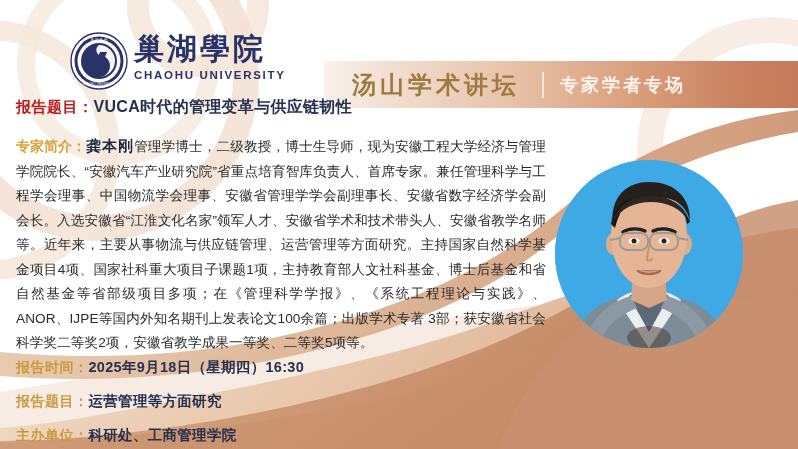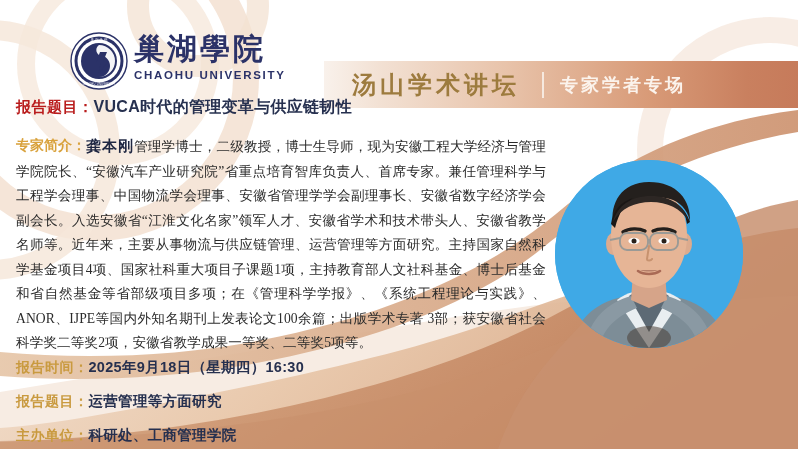--- a/index.html
+++ b/index.html
@@ -92,21 +92,20 @@
   .val-bold {
     font-size:16px; font-weight:700;
     color:#26304f;
     letter-spacing:0.3px;
     white-space:nowrap;
   }
 
   .row-bio {
     position:absolute; left:16px; top:134px;
     width:530px;
-    font-family:Liberation Serif, serif;
   }
   .bio-label {
     float:left;
     font-size:14px; font-weight:700;
     color:#d9a23c;
     line-height:24.5px;
     white-space:nowrap;
   }
   .bio-name {
     font-size:15px; font-weight:700;

